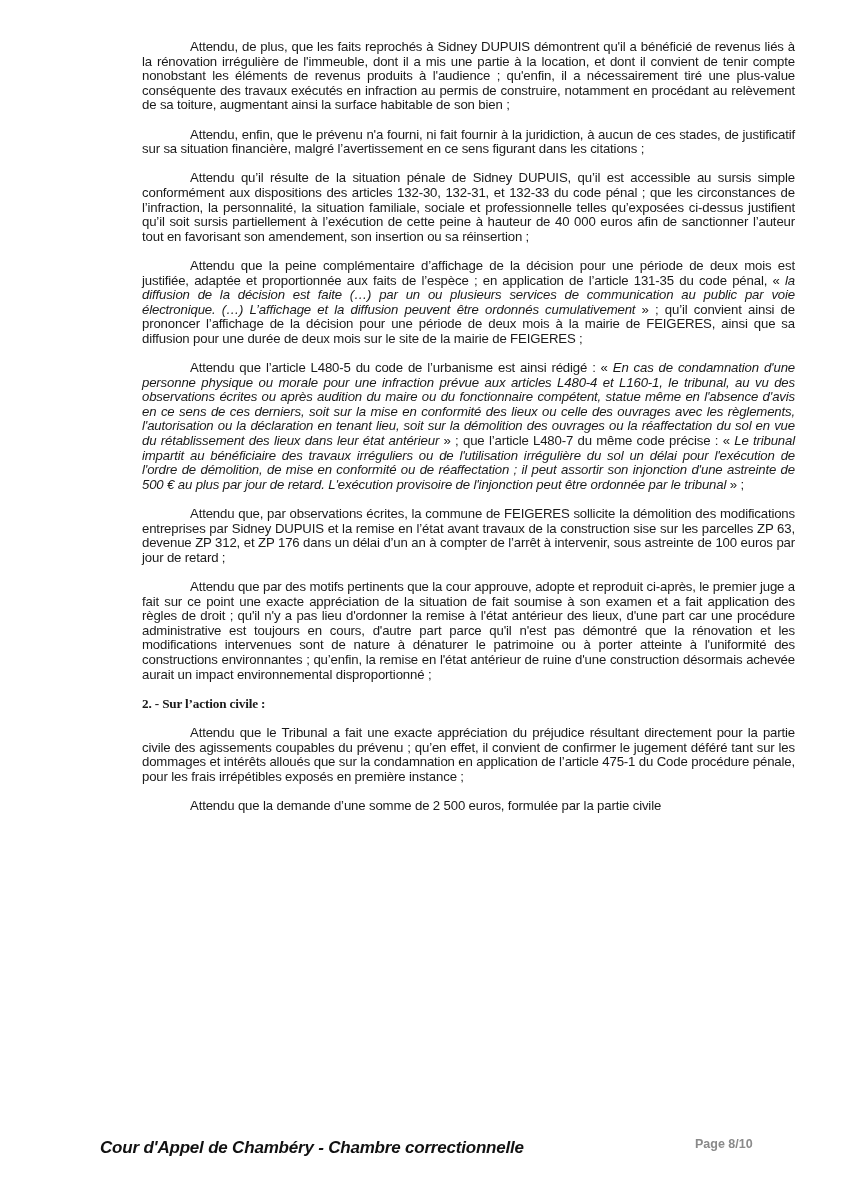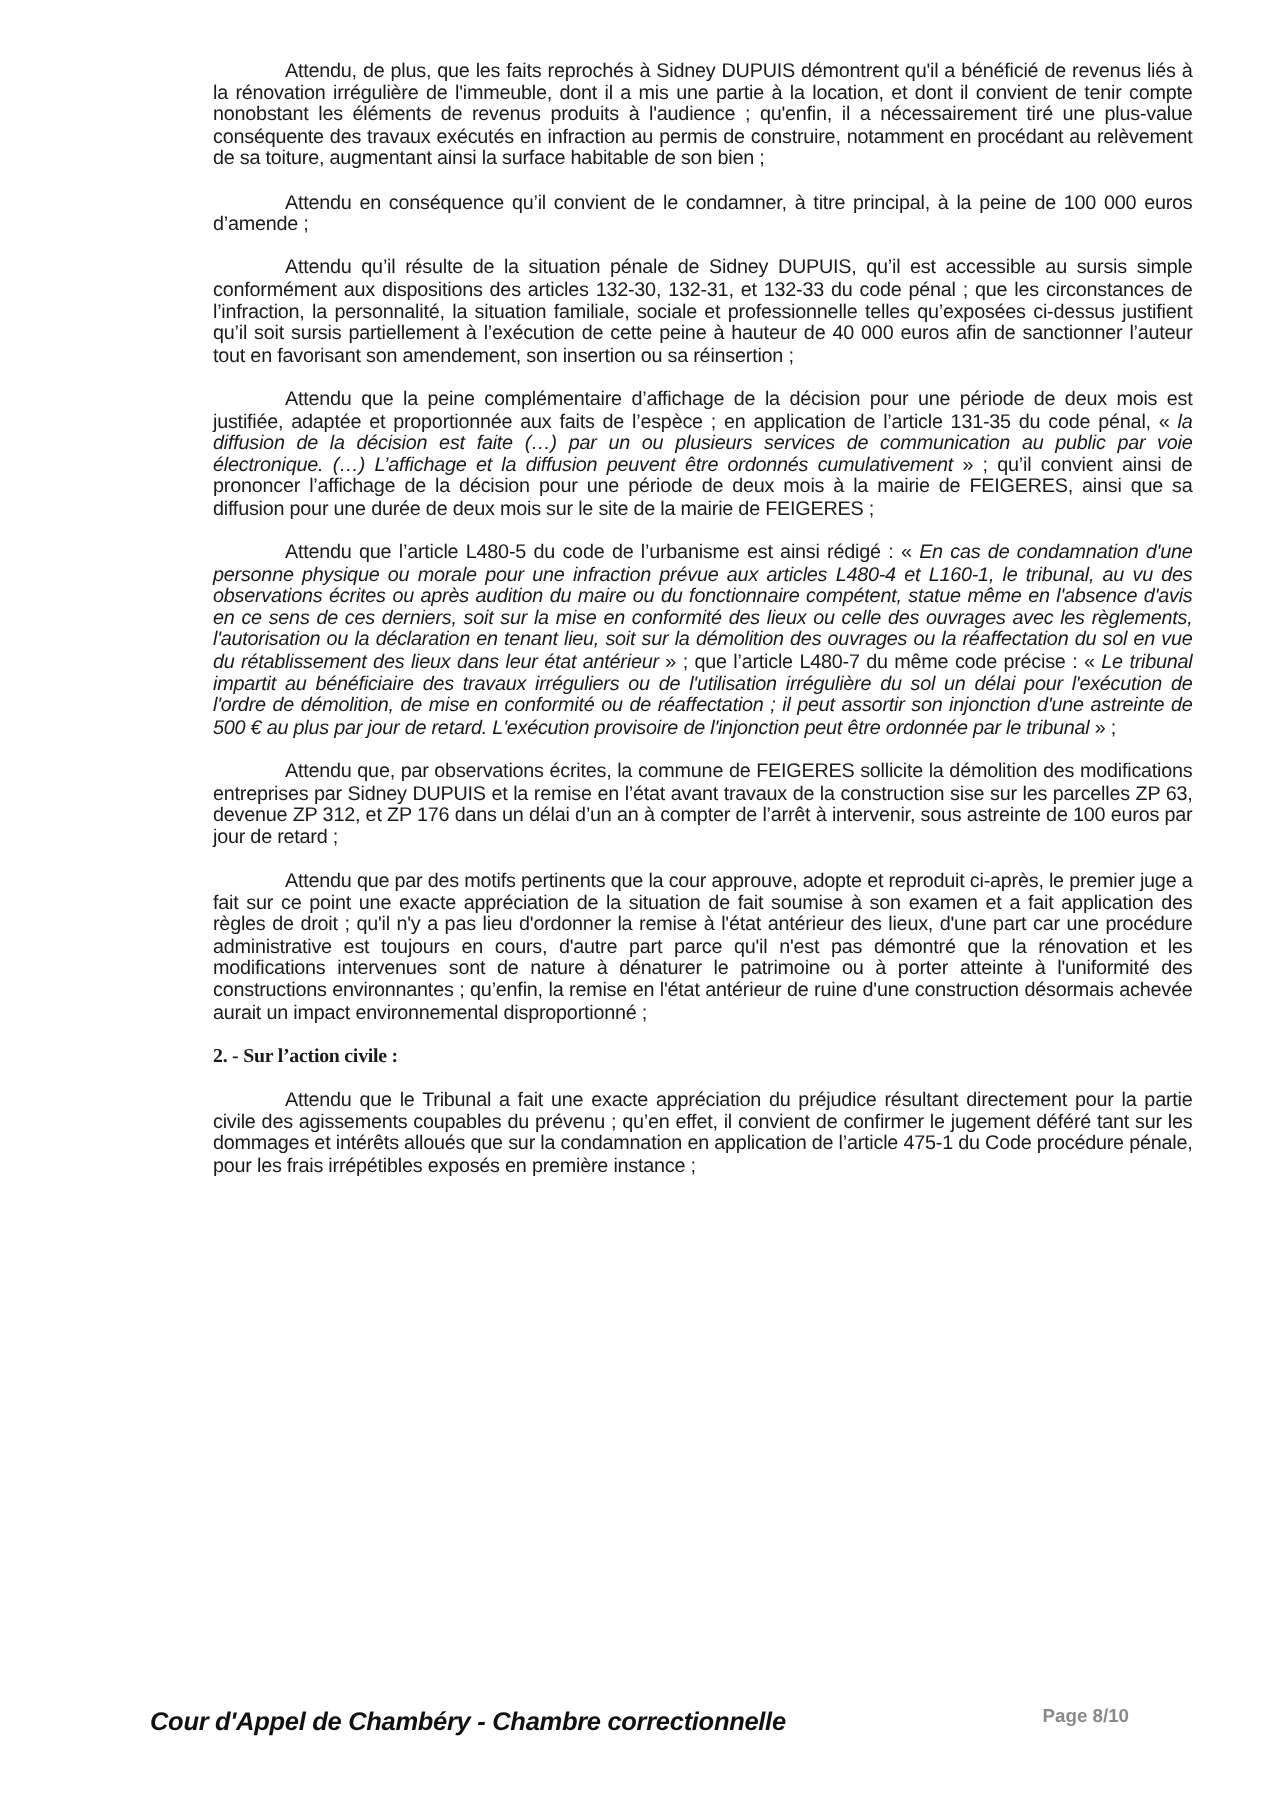--- a/index.html
+++ b/index.html
@@ -40,28 +40,29 @@
     font-size: 12.5px; font-weight: bold; color: #8a8a8a;
   }
 </style>
 </head>
 <body>
 
 <div class="page">
   <div class="body-text">
     <div id="paras-before">
         <p class="para"><span>Attendu, de plus, que les faits reprochés à Sidney DUPUIS démontrent qu'il a bénéficié de revenus liés à la rénovation irrégulière de l'immeuble, dont il a mis une partie à la location, et dont il convient de tenir compte nonobstant les éléments de revenus produits à l'audience ; qu'enfin, il a nécessairement tiré une plus-value conséquente des travaux exécutés en infraction au permis de construire, notamment en procédant au relèvement de sa toiture, augmentant ainsi la surface habitable de son bien ;</span></p>
-        <p class="para"><span>Attendu en conséquence qu’il convient de le condamner, à titre principal, à la peine de 100 000 euros d’amende ;</span></p>
+        <p class="para"><span>Attendu, enfin, que le prévenu n'a fourni, ni fait fournir à la juridiction, à aucun de ces stades, de justificatif sur sa situation financière, malgré l’avertissement en ce sens figurant dans les citations ;</span></p>
         <p class="para"><span>Attendu qu’il résulte de la situation pénale de Sidney DUPUIS, qu’il est accessible au sursis simple conformément aux dispositions des articles 132-30, 132-31, et 132-33 du code pénal ; que les circonstances de l’infraction, la personnalité, la situation familiale, sociale et professionnelle telles qu’exposées ci-dessus justifient qu’il soit sursis partiellement à l’exécution de cette peine à hauteur de 40 000 euros afin de sanctionner l’auteur tout en favorisant son amendement, son insertion ou sa réinsertion ;</span></p>
         <p class="para"><span>Attendu que la peine complémentaire d’affichage de la décision pour une période de deux mois est justifiée, adaptée et proportionnée aux faits de l’espèce ; en application de l’article 131-35 du code pénal, « </span><em>la diffusion de la décision est faite (…) par un ou plusieurs services de communication au public par voie électronique. (…) L’affichage et la diffusion peuvent être ordonnés cumulativement</em><span> » ; qu’il convient ainsi de prononcer l’affichage de la décision pour une période de deux mois à la mairie de FEIGERES, ainsi que sa diffusion pour une durée de deux mois sur le site de la mairie de FEIGERES ;</span></p>
         <p class="para"><span>Attendu que l’article L480-5 du code de l’urbanisme est ainsi rédigé : « </span><em>En cas de condamnation d'une personne physique ou morale pour une infraction prévue aux articles L480-4 et L160-1, le tribunal, au vu des observations écrites ou après audition du maire ou du fonctionnaire compétent, statue même en l'absence d'avis en ce sens de ces derniers, soit sur la mise en conformité des lieux ou celle des ouvrages avec les règlements, l'autorisation ou la déclaration en tenant lieu, soit sur la démolition des ouvrages ou la réaffectation du sol en vue du rétablissement des lieux dans leur état antérieur</em><span> » ; que l’article L480-7 du même code précise : « </span><em>Le tribunal impartit au bénéficiaire des travaux irréguliers ou de l'utilisation irrégulière du sol un délai pour l'exécution de l'ordre de démolition, de mise en conformité ou de réaffectation ; il peut assortir son injonction d'une astreinte de 500 € au plus par jour de retard. L'exécution provisoire de l'injonction peut être ordonnée par le tribunal</em><span> » ;</span></p>
         <p class="para"><span>Attendu que, par observations écrites, la commune de FEIGERES sollicite la démolition des modifications entreprises par Sidney DUPUIS et la remise en l’état avant travaux de la construction sise sur les parcelles ZP 63, devenue ZP 312, et ZP 176 dans un délai d’un an à compter de l’arrêt à intervenir, sous astreinte de 100 euros par jour de retard ;</span></p>
         <p class="para"><span>Attendu que par des motifs pertinents que la cour approuve, adopte et reproduit ci-après, le premier juge a fait sur ce point une exacte appréciation de la situation de fait soumise à son examen et a fait application des règles de droit ; qu'il n'y a pas lieu d'ordonner la remise à l'état antérieur des lieux, d'une part car une procédure administrative est toujours en cours, d'autre part parce qu'il n'est pas démontré que la rénovation et les modifications intervenues sont de nature à dénaturer le patrimoine ou à porter atteinte à l'uniformité des constructions environnantes ; qu’enfin, la remise en l'état antérieur de ruine d'une construction désormais achevée aurait un impact environnemental disproportionné ;</span></p>
       </div>
     <p class="heading">2. - Sur l’action civile :</p>
     <div id="paras-after">
         <p class="para"><span>Attendu que le Tribunal a fait une exacte appréciation du préjudice résultant directement pour la partie civile des agissements coupables du prévenu ; qu’en effet, il convient de confirmer le jugement déféré tant sur les dommages et intérêts alloués que sur la condamnation en application de l’article 475-1 du Code procédure pénale, pour les frais irrépétibles exposés en première instance ;</span></p>
+        <p class="para last"><span>Attendu que la demande d’une somme de 2 500 euros, formulée par la partie civile</span></p>
       </div>
   </div>
 
   <div class="footer-left">Cour d'Appel de Chambéry - Chambre correctionnelle</div>
   <div class="footer-right">Page 8/10</div>
 </div>
 
 </body></html>

